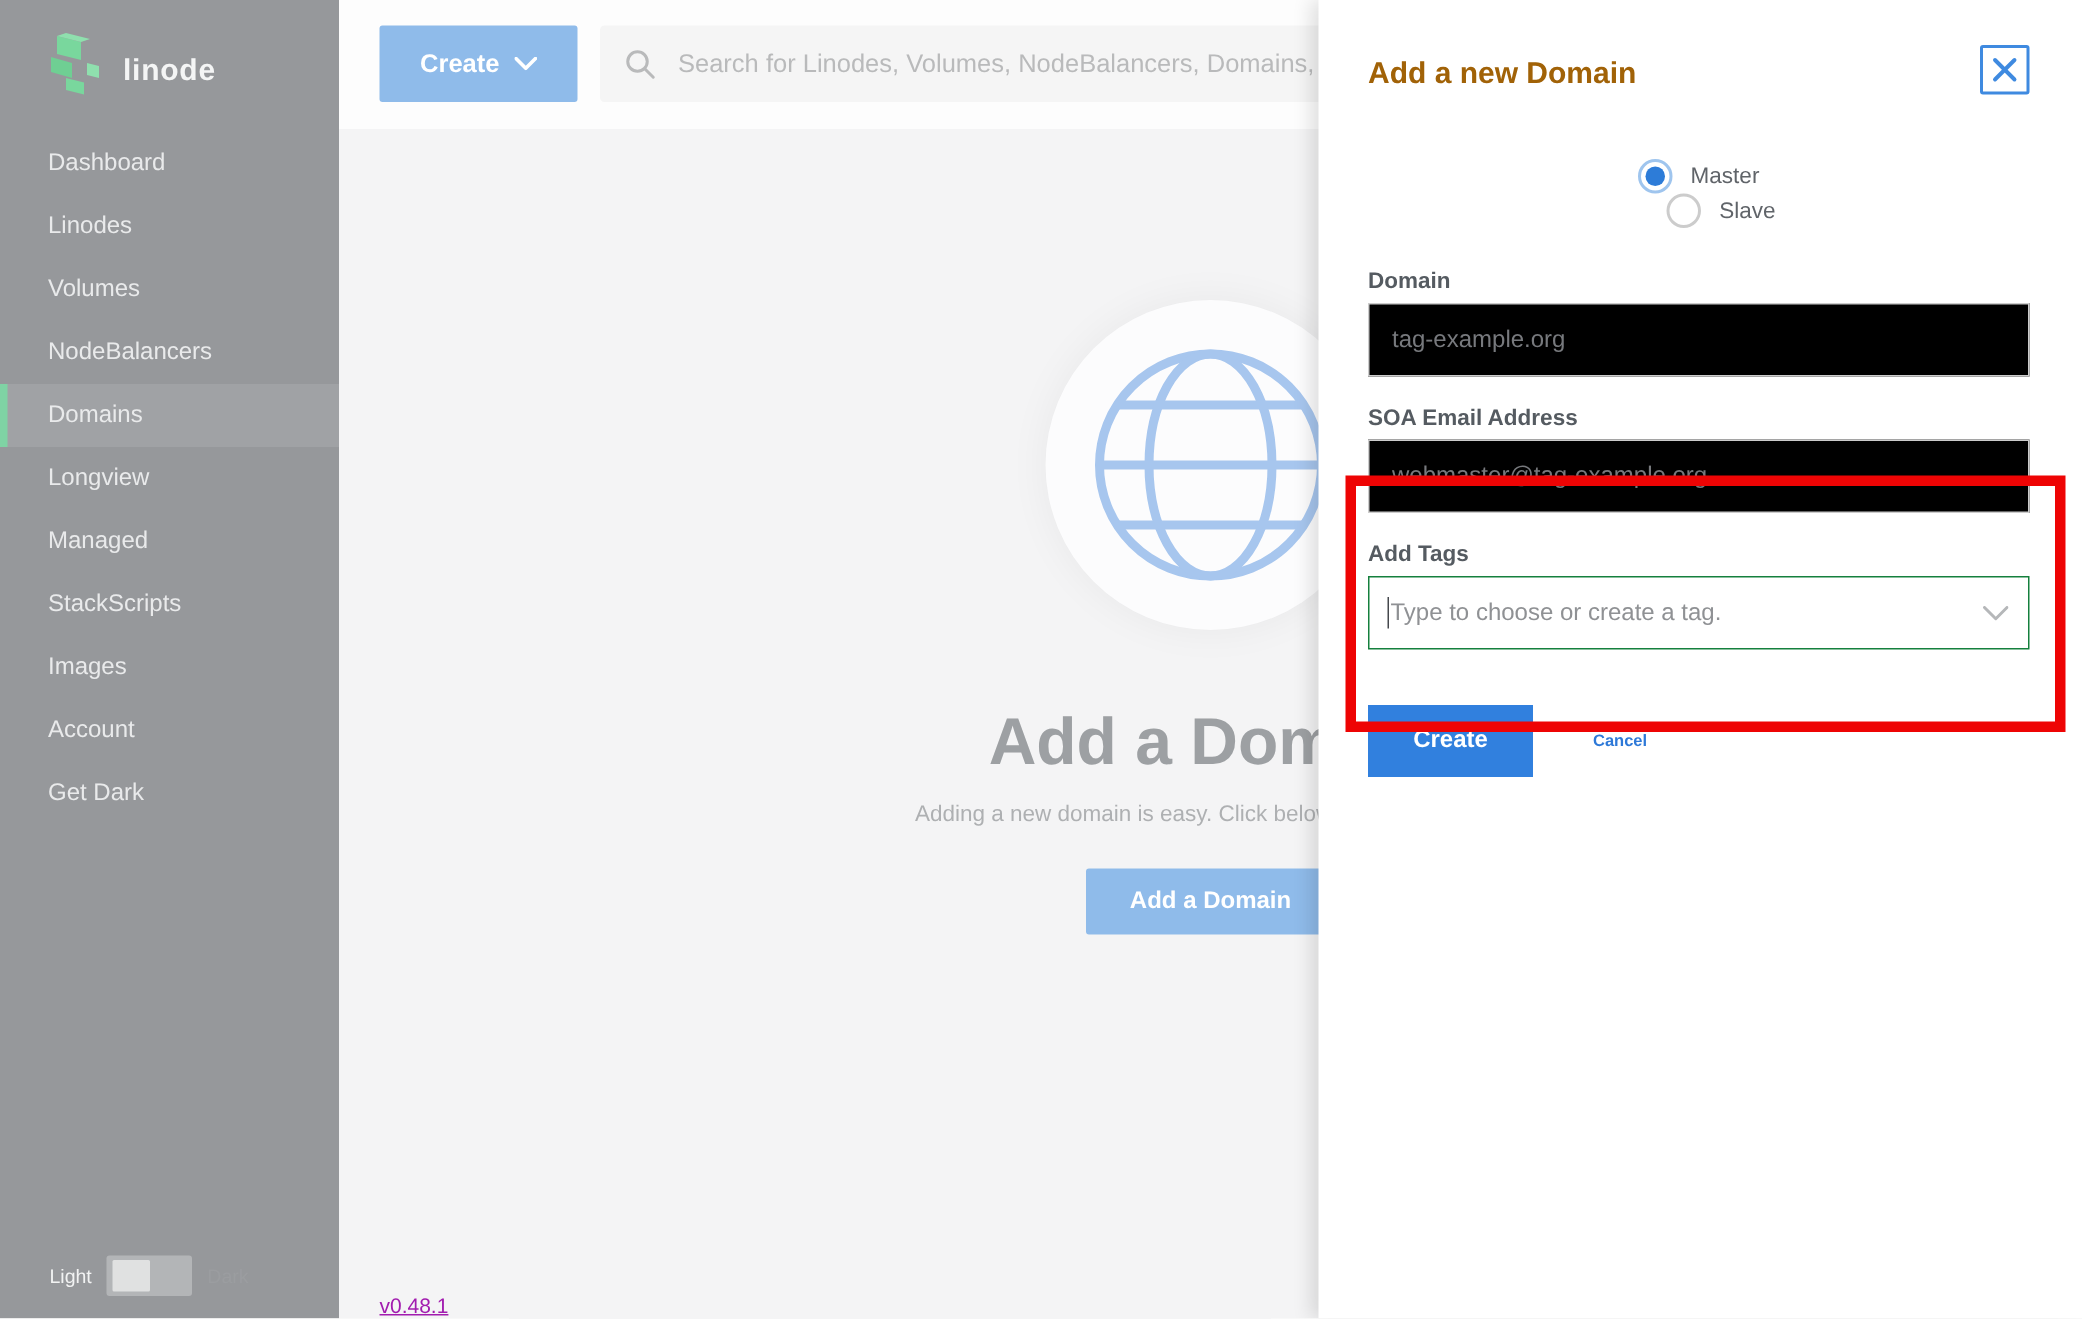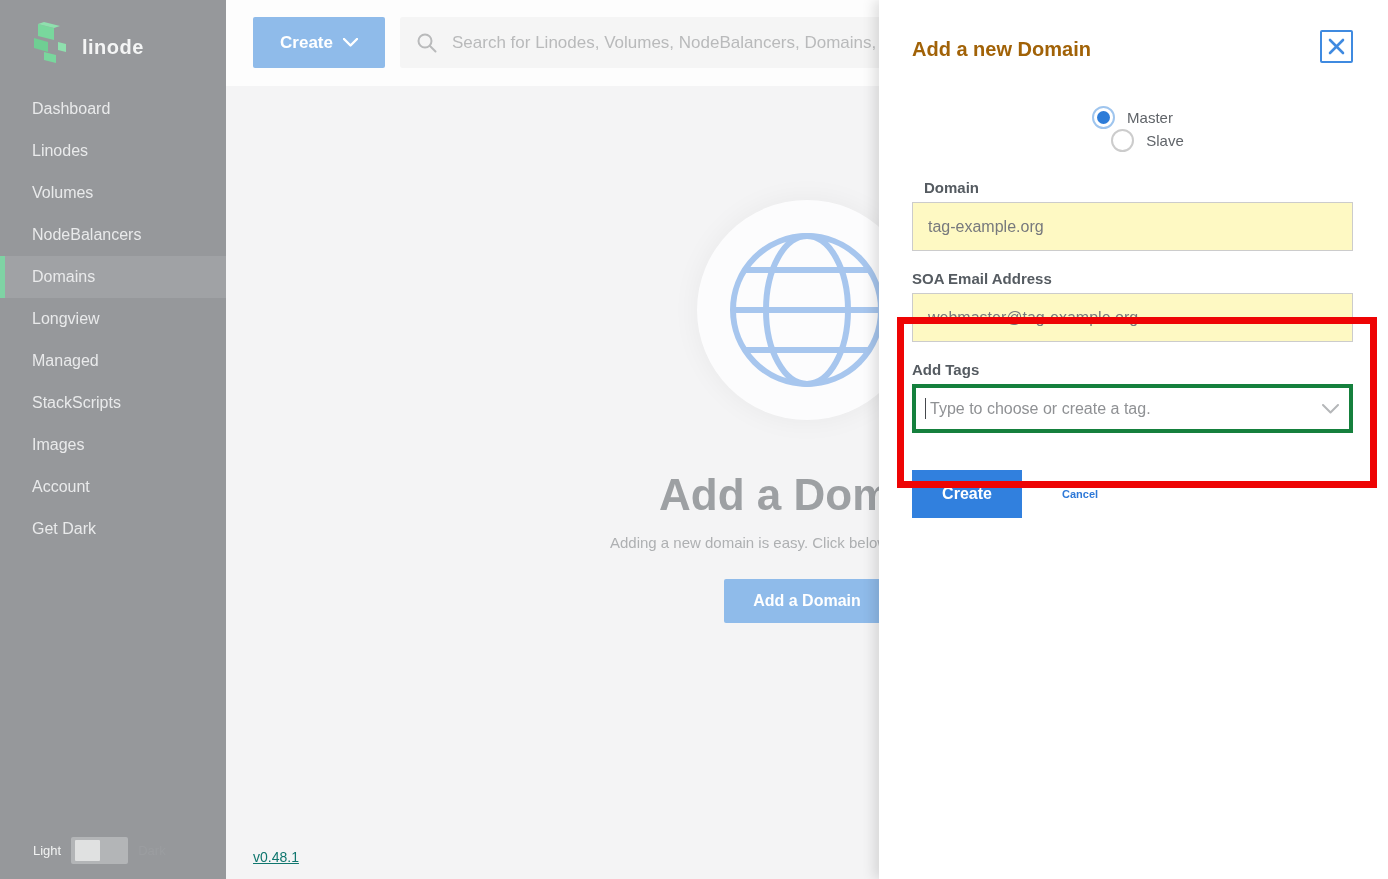--- a/index.html
+++ b/index.html
@@ -35,44 +35,44 @@
                   font-family:inherit; }
   .search-input::placeholder { color:#b9babb; }
 
   .content { position:relative; height:793px; display:flex; flex-direction:column; align-items:center; }
   .globe-circle { margin-top:114px; width:220px; height:220px; border-radius:50%; background:#fcfcfd;
                   box-shadow:0 0 28px rgba(0,0,0,0.05); display:flex; align-items:center; justify-content:center; }
   .hero-title { margin-top:50px; font-size:44px; font-weight:bold; color:#9da0a3; white-space:nowrap; }
   .hero-sub { margin-top:14px; font-size:15px; color:#aeb0b2; white-space:nowrap; }
   .hero-btn { margin-top:28px; width:166px; height:44px; background:#8fbbea; border:none; border-radius:2px;
               color:#fff; font-size:16px; font-weight:bold; cursor:pointer; font-family:inherit; }
-  .version-link { position:absolute; left:27px; bottom:14px; font-size:14px; color:#0f766e;
+  .version-link { position:absolute; left:27px; bottom:1px; font-size:14px; color:#a21caf;
                   text-decoration:underline; cursor:pointer; }
 
   
   .drawer { position:absolute; right:0; top:0; width:509px; height:100%; background:#ffffff; z-index:5;
             box-shadow:-5px 0 12px rgba(0,0,0,0.12); padding:30px 35px 0 33px; }
   .drawer-head { display:flex; align-items:flex-start; justify-content:space-between; }
   .drawer-title { font-size:20px; font-weight:bold; color:#a16207; padding-top:8px; }
   .close-btn { width:33px; height:33px; background:#fff; border:2px solid #3f8ae0; border-radius:2px;
                display:flex; align-items:center; justify-content:center; cursor:pointer; }
   .radio-row { margin-top:43px; display:flex; align-items:center;flex-direction:column; }
   .radio-opt { display:flex; align-items:center; cursor:pointer; }
   .radio-opt + .radio-opt { margin-left:30px; }
   .radio-circle { width:23px; height:23px; border-radius:50%; border:2px solid #ccc; background:#fff;
                   display:flex; align-items:center; justify-content:center; }
   .radio-circle.selected { border-color:#9fc5ee; }
   .radio-dot { width:13px; height:13px; border-radius:50%; background:#2d7cd8; }
   .radio-label { margin-left:12px; font-size:15px; color:#606469; }
   .f-label { margin-top:19px; font-size:15px; font-weight:bold; color:#555b61; }
-  .f-label.first { margin-top:27px;margin-left:12px; }
+  .f-label.first { margin-top:27px; }
   .t-input { margin-top:6px; width:100%; height:49px; border:1px solid #cccccc; border-radius:0;
-             background:#fef9c3; font-size:16px; color:#77797d; padding:0 15px; font-family:inherit; outline:none; }
+             background:#000000; font-size:16px; color:#77797d; padding:0 15px; font-family:inherit; outline:none; }
   .tags-wrap { position:relative; margin-top:6px; }
-  .tags-input { width:100%; height:49px; border:4px solid #15803d; background:#fff; font-size:16px;
+  .tags-input { width:100%; height:49px; border:1px solid #15803d; background:#fff; font-size:16px;
                 padding:0 38px 0 14px; font-family:inherit; outline:none; color:#32363c; }
   .tags-input::placeholder { color:#8f9194; }
   .caret-bar { position:absolute; left:13px; top:14px; width:1px; height:21px; background:#45484d; }
   .chevron-down { position:absolute; right:14px; top:20px; }
   .drawer-actions { margin-top:37px; display:flex; align-items:center; }
   .create-solid { width:110px; height:48px; background:#3180de; border:none; border-radius:0; color:#fff;
                   font-size:16px; font-weight:bold; cursor:pointer; font-family:inherit; }
   .cancel-link { margin-left:40px; background:none; border:none; color:#2e79d8; font-size:11px; font-weight:bold;
                  cursor:pointer; font-family:inherit; }
 

